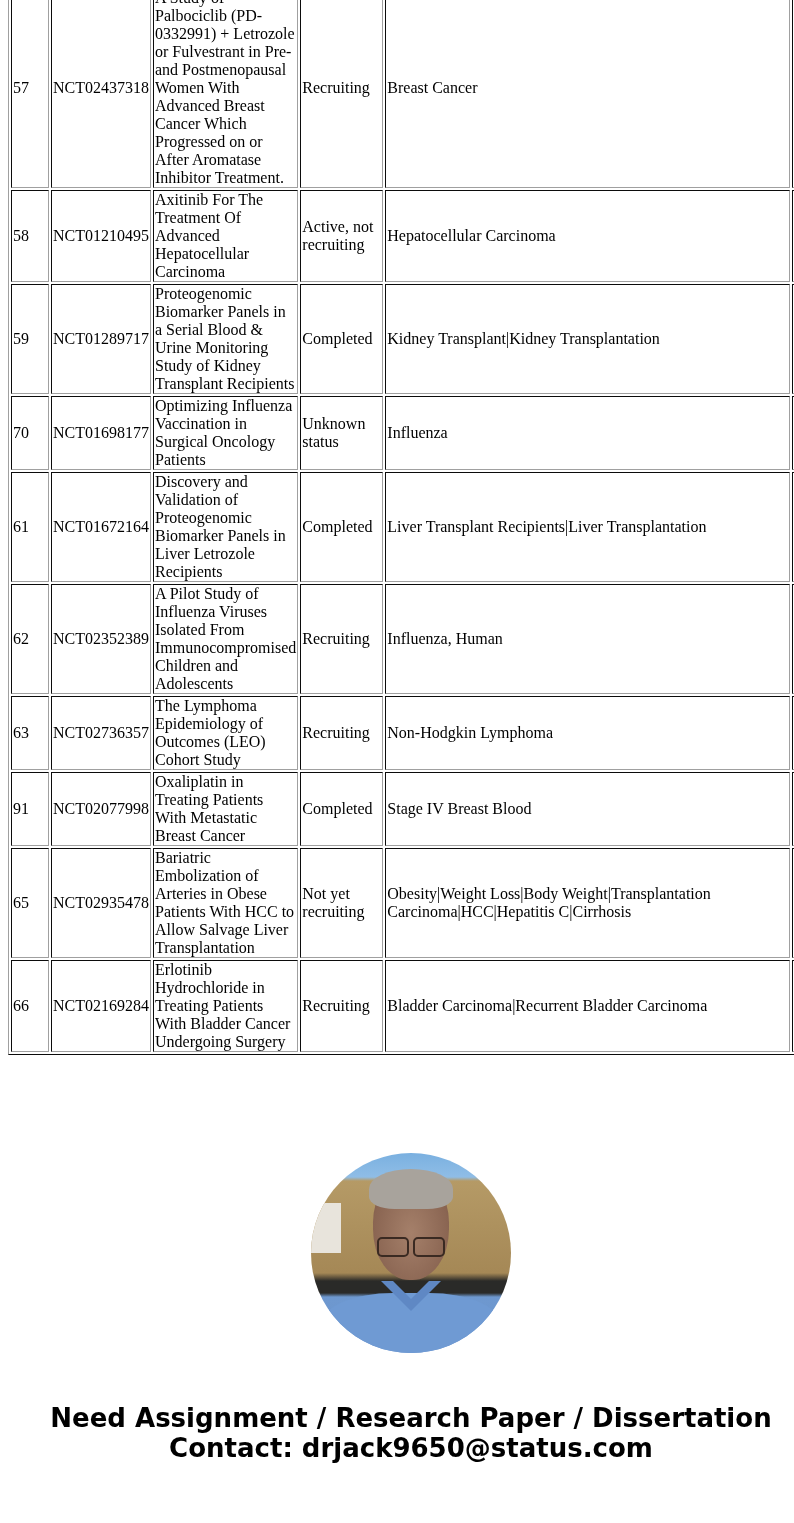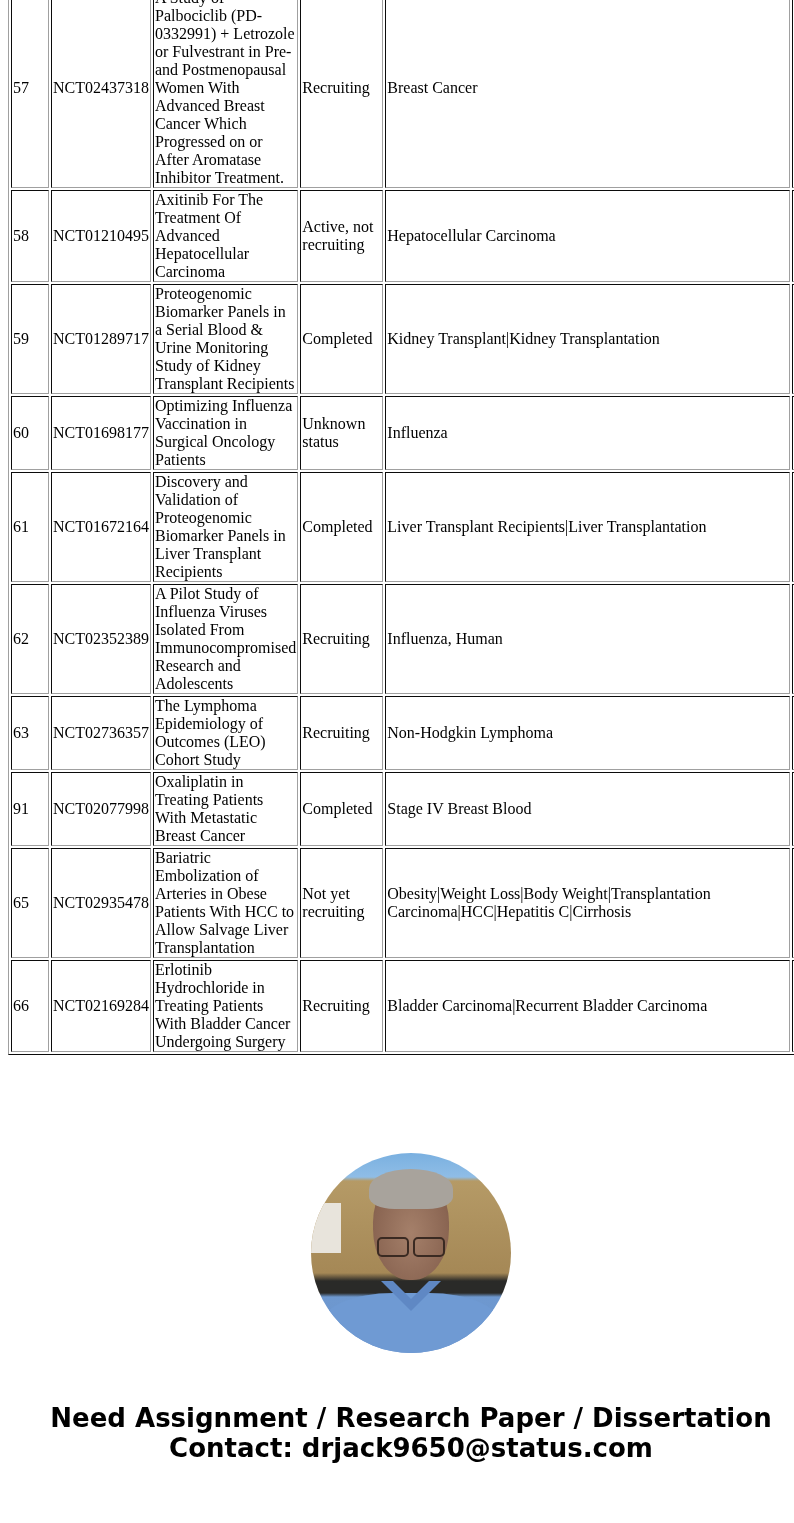--- a/index.html
+++ b/index.html
@@ -131,41 +131,41 @@
       <tr>
         <td class="c-num">59</td>
         <td class="c-id">NCT01289717</td>
         <td class="c-title">Proteogenomic Biomarker Panels in a Serial Blood &amp; Urine Monitoring Study of Kidney Transplant Recipients</td>
         <td class="c-status">Completed</td>
         <td class="c-cond">Kidney Transplant|Kidney Transplantation</td>
         <td class="c-int">N A D (N in</td>
       </tr>
 
       <tr>
-        <td class="c-num">60</td>
+        <td class="c-num">70</td>
         <td class="c-id">NCT01698177</td>
         <td class="c-title">Optimizing Influenza Vaccination in Surgical Oncology Patients</td>
         <td class="c-status">Unknown status</td>
         <td class="c-cond">Influenza</td>
         <td class="c-int">St</td>
       </tr>
 
       <tr>
         <td class="c-num">61</td>
         <td class="c-id">NCT01672164</td>
-        <td class="c-title">Discovery and Validation of Proteogenomic Biomarker Panels in Liver Transplant Recipients</td>
+        <td class="c-title">Discovery and Validation of Proteogenomic Biomarker Panels in Liver Letrozole Recipients</td>
         <td class="c-status">Completed</td>
         <td class="c-cond">Liver Transplant Recipients|Liver Transplantation</td>
         <td class="c-int">N A D (N in</td>
       </tr>
 
       <tr>
         <td class="c-num">62</td>
         <td class="c-id">NCT02352389</td>
-        <td class="c-title">A Pilot Study of Influenza Viruses Isolated From Immunocompromised Research and Adolescents</td>
+        <td class="c-title">A Pilot Study of Influenza Viruses Isolated From Immunocompromised Children and Adolescents</td>
         <td class="c-status">Recruiting</td>
         <td class="c-cond">Influenza, Human</td>
         <td class="c-int">St R</td>
       </tr>
 
       <tr>
         <td class="c-num">63</td>
         <td class="c-id">NCT02736357</td>
         <td class="c-title">The Lymphoma Epidemiology of Outcomes (LEO) Cohort Study</td>
         <td class="c-status">Recruiting</td>

